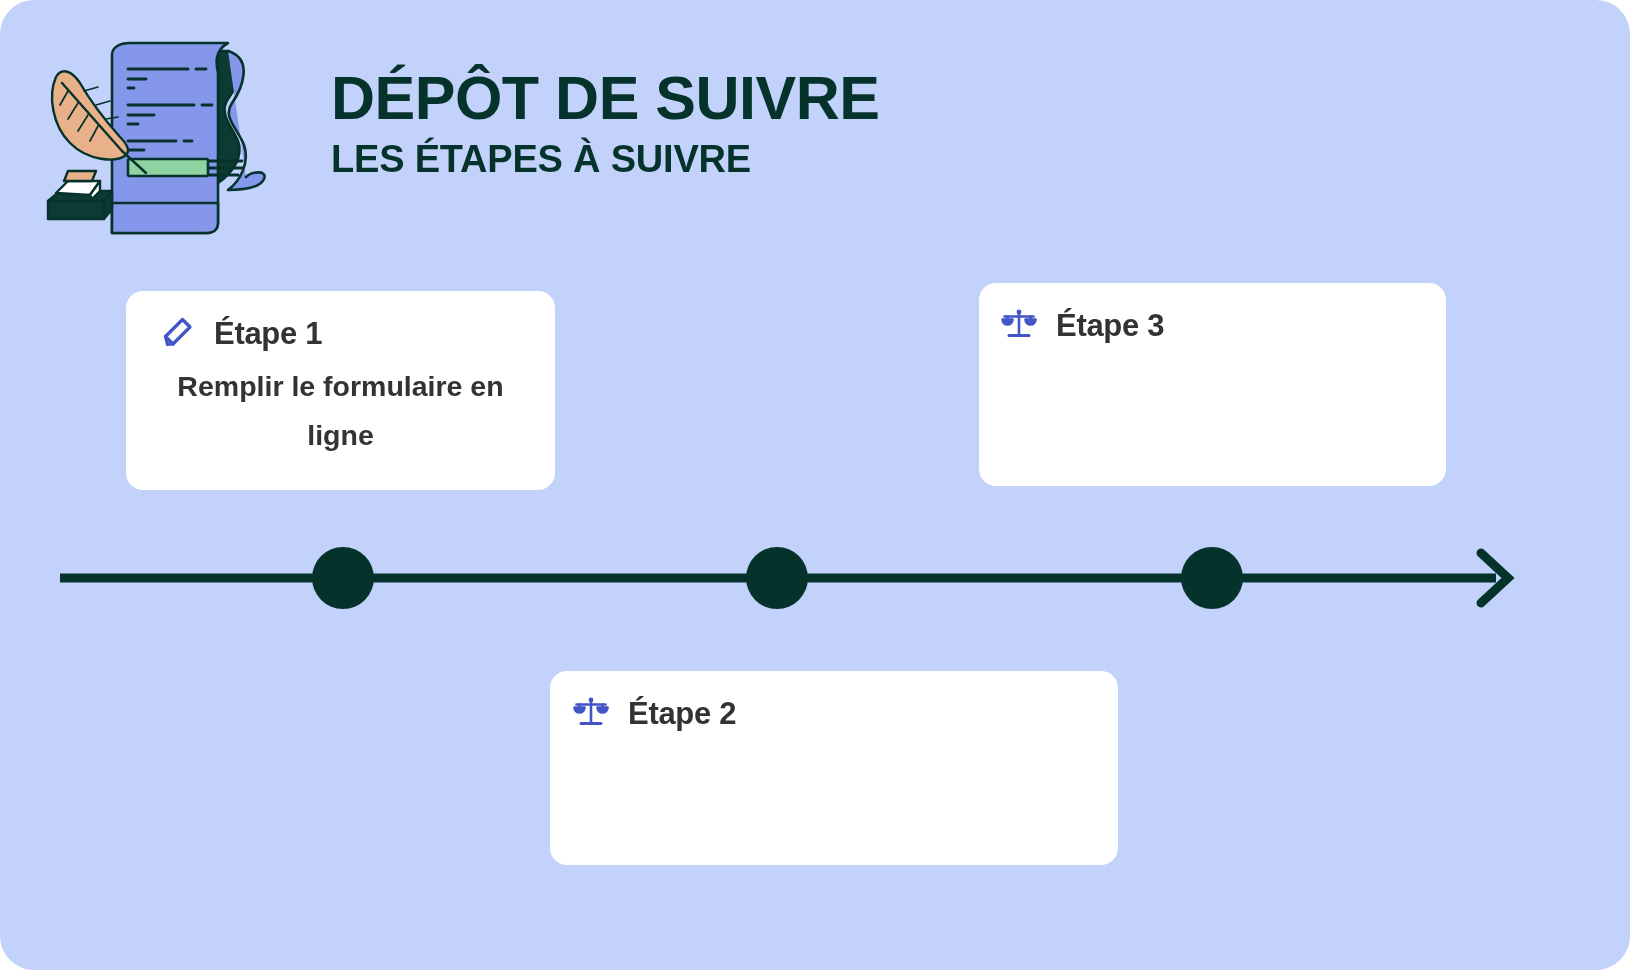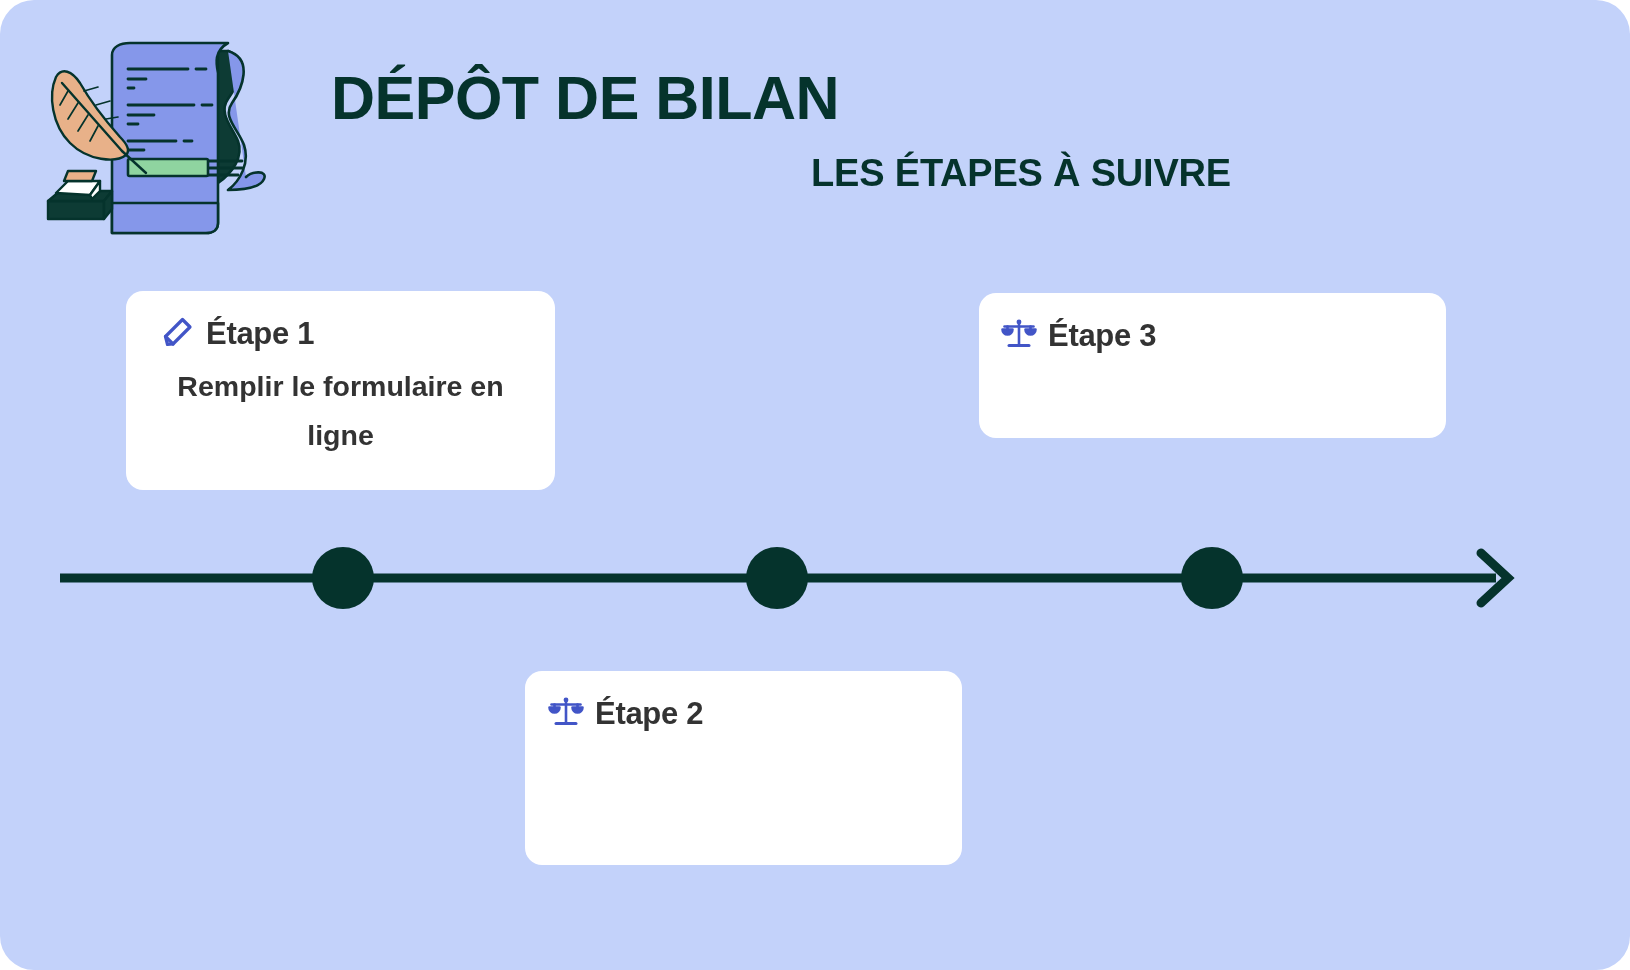--- a/index.html
+++ b/index.html
@@ -46,56 +46,55 @@
     margin: 0;
     font-family: "Liberation Sans", sans-serif;
     font-size: 61px;
     font-weight: 700;
     letter-spacing: -0.5px;
     line-height: 1.05;
     color: #05332c;
     white-space: nowrap;
   }
   .title-sub {
-    margin: 24px 0 0 0;
+    margin: 10px 0 0 0;
     font-family: "Liberation Sans", sans-serif;
     font-size: 38px;
     font-weight: 700;
     letter-spacing: -0.2px;
     line-height: 1.05;
     color: #05332c;
     white-space: nowrap;
-    text-align: right;
   }
 
   
   #timeline {
     position: absolute;
     left: 0;
     top: 520px;
     width: 1630px;
     height: 120px;
   }
   #timeline svg { display: block; width: 100%; height: 100%; }
 
   
   .card {
     position: absolute;
     background: #ffffff;
     border-radius: 17px;
     box-sizing: border-box;
   }
   #card-step-1 { left: 126px; top: 291px; width: 429px; height: 199px; }
-  #card-step-3 { left: 979px; top: 293px; width: 467px; height: 145px; }
-  #card-step-2 { left: 525px; top: 671px; width: 437px; height: 194px; }
+  #card-step-3 { left: 979px; top: 283px; width: 467px; height: 203px; }
+  #card-step-2 { left: 550px; top: 671px; width: 568px; height: 194px; }
 
   .card-head {
     display: flex;
     align-items: center;
-    gap: 10px;
+    gap: 18px;
     padding: 23px 0 0 32px;
   }
   #card-step-3 .card-head { padding-left: 21px; }
   #card-step-2 .card-head { padding-left: 22px; }
 
   .card-icon {
     flex: 0 0 auto;
     width: 38px;
     height: 38px;
     display: block;
@@ -188,21 +187,21 @@
         <path d="M6 168 L18 158 L70 158 L62 168 Z" fill="#0d3b34"></path>
         <path d="M62 168 L62 186 L70 176 L70 158 Z" fill="#0d3b34"></path>
         <path d="M14 160 L26 148 L58 148 L48 162 Z" fill="#ffffff"></path>
         <path d="M22 148 L26 138 L54 138 L50 148 Z" fill="#e8b189"></path>
         <path d="M48 162 L58 148 L58 158 L50 166 Z" fill="#ffffff"></path>
       </g>
     </svg>
   </div>
 
   <div id="header">
-    <h1 class="title-main">DÉPÔT DE BILAN</h1>
+    <h1 class="title-main">DÉPÔT DE SUIVRE</h1>
     <h2 class="title-sub">LES ÉTAPES À SUIVRE</h2>
   </div>
 
   <div id="timeline">
     <svg viewBox="0 0 1630 120" xmlns="http://www.w3.org/2000/svg">
       <line x1="60" y1="58" x2="1496" y2="58" stroke="#05332c" stroke-width="9" stroke-linecap="butt"></line>
       <polyline points="1481,33 1508,58 1481,83" fill="none" stroke="#05332c" stroke-width="9" stroke-linecap="round" stroke-linejoin="miter"></polyline>
       <circle cx="343" cy="58" r="31" fill="#05332c"></circle>
       <circle cx="777" cy="58" r="31" fill="#05332c"></circle>
       <circle cx="1212" cy="58" r="31" fill="#05332c"></circle>

